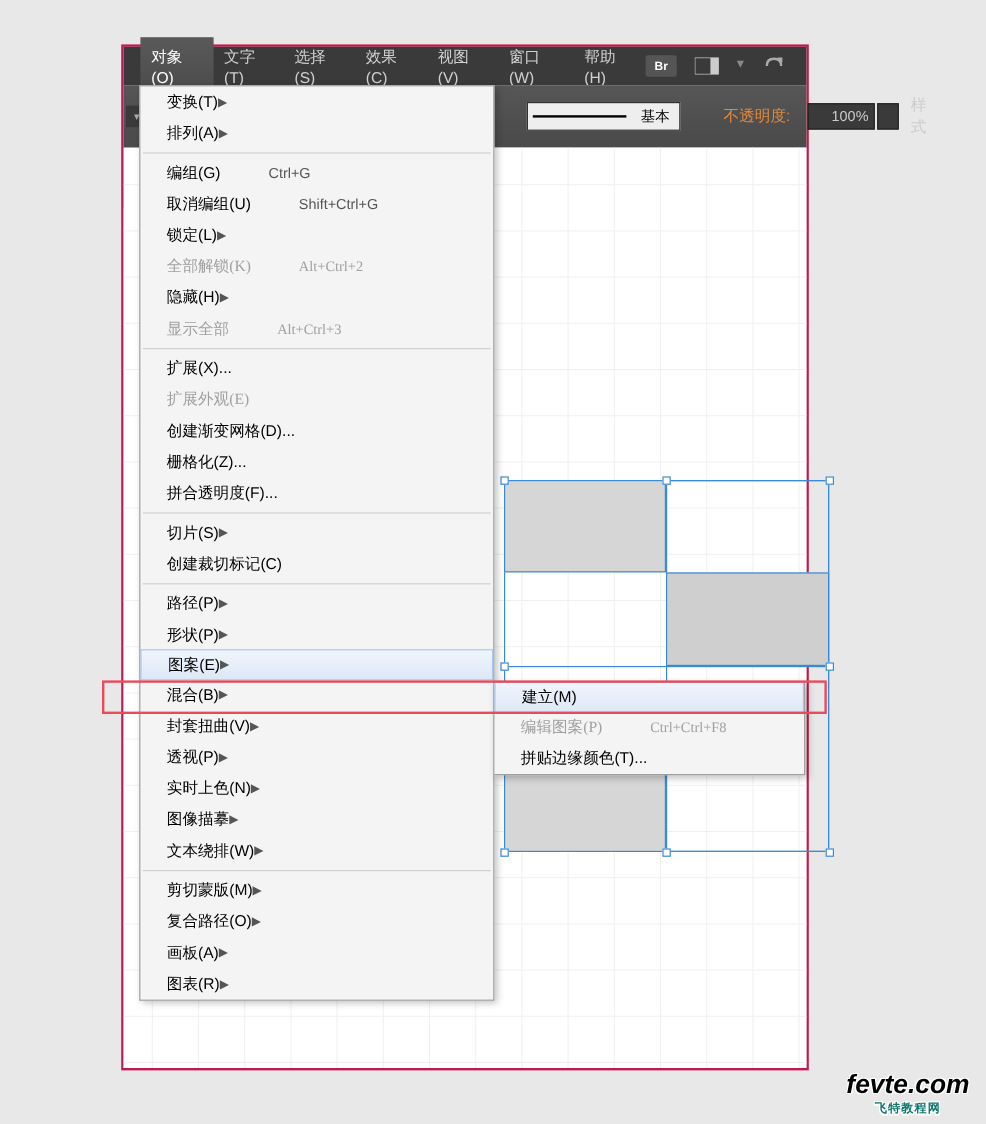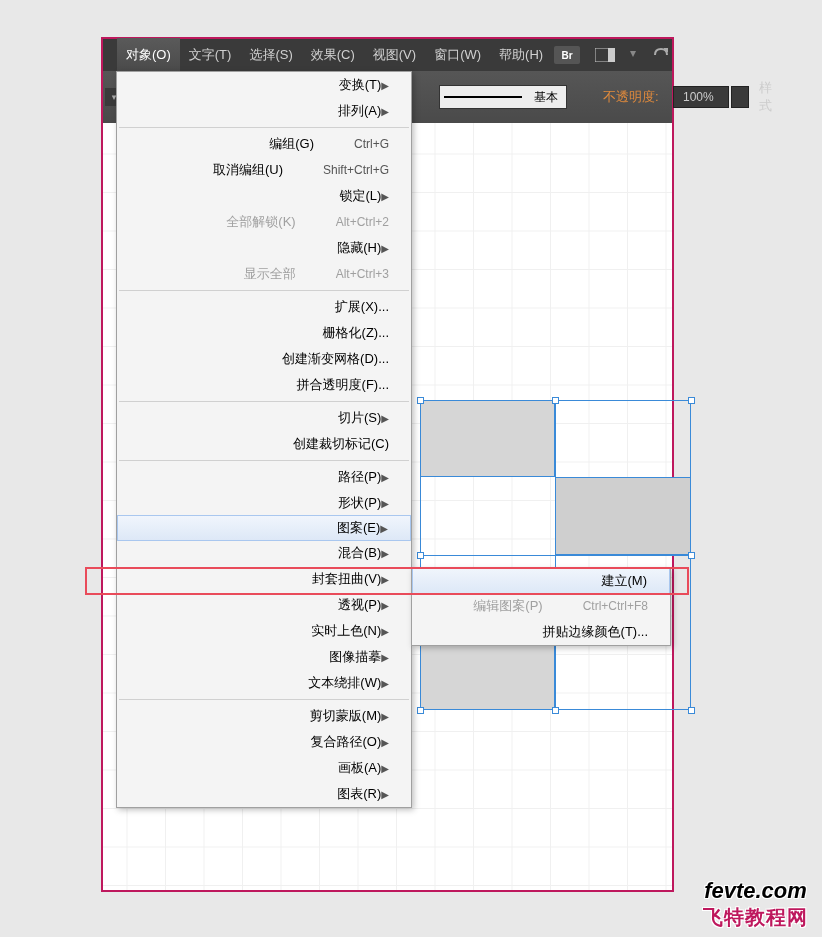--- a/index.html
+++ b/index.html
@@ -1,52 +1,52 @@
 <!DOCTYPE html>
 <html><head>
 <meta charset="utf-8">
 <style>
 * { margin: 0; padding: 0; box-sizing: border-box; }
 body { font-family: "Microsoft YaHei", "SimSun", Arial, sans-serif; font-size: 12px; background: #e8e8e8; width: 822px; height: 937px; position: relative; overflow: hidden; }
 .outer-frame { position: absolute; left: 101px; top: 37px; width: 573px; height: 855px; border: 2px solid #be185d; background: #fef9c3; }
 .menubar { position: absolute; left: 0; top: 0; width: 100%; height: 32px; background: #3a3a3a; display: flex; align-items: center; padding-left: 14px; color: #d0d0d0; }
 .menubar .menu-item { padding: 8px 9px; font-size: 13px; cursor: default; }
 .menubar .menu-item.active { background: linear-gradient(#5a5a5a,#4a4a4a); color: #fff; }
-.menubar .right-icons { display: flex; align-items: flex-start; gap: 14px; margin-left: auto; }
+.menubar .right-icons { display: flex; align-items: flex-start; gap: 14px; margin-left: auto; padding-right: 16px; }
 .icon-box { width: 22px; height: 18px; display: flex; align-items: center; justify-content: center; color: #ccc; font-size: 10px; }
 .br-box { background: #555; width: 26px; height: 18px; display: flex; align-items: center; justify-content: center; font-size: 10px; font-weight: bold; color: #fff; border-radius: 2px; }
 .toolbar { position: absolute; left: 0; top: 32px; width: 100%; height: 52px; background: linear-gradient(#565656,#4a4a4a); display: flex; align-items: center; }
 .stroke-sample { position: absolute; left: 336px; width: 128px; height: 24px; border: 1px solid #333; background: #eee; display: flex; align-items: center; }
 .stroke-line { flex: 1; height: 2px; background: #000; margin: 0 4px; }
 .stroke-label { font-size: 12px; color: #000; padding: 0 8px; }
 .stroke-arrow { width: 18px; height: 18px; background: #3a3a3a; color: #aaa; display: flex; align-items: center; justify-content: center; font-size: 9px; margin-left: 2px; }
 .opacity-label { position: absolute; left: 500px; color: #e08a3c; font-size: 13px; }
-.opacity-value { position: absolute; left: 570px; width: 56px; height: 22px; border: 1px solid #222; background: #3a3a3a; color: #ccc; display: flex; align-items: center; padding-left: 9px; font-size: 12px; }
+.opacity-value { position: absolute; left: 570px; width: 56px; height: 22px; border: 1px solid #222; background: #3a3a3a; color: #ccc; display: flex; align-items: center; padding-left: 19px; font-size: 12px; }
 .opacity-stepper { position: absolute; left: 628px; width: 18px; height: 22px; background: #3a3a3a; border: 1px solid #222; }
 .style-label { position: absolute; left: 628px; color: #ccc; font-size: 13px; margin-left: 28px; }
 .canvas-area { position: absolute; left: 0; top: 84px; right: 0; bottom: 0; background: #fff; }
 .grid { position: absolute; inset: 0; background-image: linear-gradient(to right, #f0f0f0 1px, transparent 1px), linear-gradient(to bottom, #f0f0f0 1px, transparent 1px); background-size: 38.5px 38.5px; background-position: -15px -8px; }
 
 .sel-blue-frame { position: absolute; border: 1px solid #3a8ad8; }
 .sel-gray-fill { position: absolute; background: #d6d6d6; border: 1px solid #3a8ad8; }
 .handle { position: absolute; width: 7px; height: 7px; background: #fff; border: 1px solid #3a8ad8; }
 
 .dropdown { position: absolute; background: #f4f4f4; border: 1px solid #a0a0a0; box-shadow: 2px 2px 6px rgba(0,0,0,0.25); font-size: 13px; color: #000; }
-.dd-item { display: flex; align-items: center; justify-content: flex-end; height: 26px; padding: 0 22px 0 22px; white-space: nowrap; }
-.dd-item.disabled { color: #a0a0a0; }
+.dd-item { display: flex; align-items: center; justify-content: flex-start; height: 26px; padding: 0 22px 0 22px; white-space: nowrap; }
+.dd-item.disabled { color: #a0a0a0; font-family: Liberation Serif, serif; }
 .dd-item .shortcut { color: #555; font-size: 12px; margin-left: 40px; }
 .dd-item.disabled .shortcut { color: #a0a0a0; }
 .dd-item .arrow { font-size: 10px; color: #555; }
 .dd-item.highlight { background: linear-gradient(#f0f5fc,#dde8f7); border: 1px solid #a9c7ef; margin: -1px 0; }
 .dd-sep { height: 1px; background: #d0d0d0; margin: 3px 2px; }
 .submenu { position: absolute; background: #f4f4f4; border: 1px solid #a0a0a0; box-shadow: 2px 2px 6px rgba(0,0,0,0.25); font-size: 13px; }
 .red-box { position: absolute; border: 2px solid #e94b5a; pointer-events: none; }
 .watermark { position: absolute; right: 14px; bottom: 6px; text-align: center; }
 .watermark .wm1 { font-size: 22px; font-weight: bold; font-style: italic; color: #000; text-shadow: 1px 1px 0 #fff, -1px -1px 0 #fff, 1px -1px 0 #fff, -1px 1px 0 #fff; }
-.watermark .wm2 { font-size: 20px; font-weight: bold; color: #be185d; text-shadow: 1px 1px 0 #fff, -1px -1px 0 #fff, 1px -1px 0 #fff, -1px 1px 0 #fff; letter-spacing: 1px; }
+.watermark .wm2 { font-size: 10px; font-weight: bold; color: #0f766e; text-shadow: 1px 1px 0 #fff, -1px -1px 0 #fff, 1px -1px 0 #fff, -1px 1px 0 #fff; letter-spacing: 1px; }
 .left-strip { position: absolute; left: 0; top: 84px; width: 18px; height: 50px; background: #3a3a3a; }
 .left-strip::after { content: ""; position: absolute; left: 4px; top: 6px; width: 10px; height: 10px; border: 1px solid #aaa; }
 </style>
 </head>
 <body>
 
 <div class="outer-frame">
 
   <div class="menubar">
     <div class="menu-item active">对象(O)</div>
@@ -147,25 +147,28 @@
       </div>
     <div class="dd-item disabled">
         <span>显示全部</span>
         <span class="shortcut">Alt+Ctrl+3</span>
       </div>
     <div class="dd-sep"></div>
 
     <div class="dd-item">
         <span>扩展(X)...</span>
       </div>
+    <div class="dd-item disabled">
+        <span>扩展外观(E)</span>
+      </div>
+    <div class="dd-item">
+        <span>创建渐变网格(D)...</span>
+      </div>
     <div class="dd-item">
         <span>栅格化(Z)...</span>
-      </div>
-    <div class="dd-item">
-        <span>创建渐变网格(D)...</span>
       </div>
     <div class="dd-item">
         <span>拼合透明度(F)...</span>
       </div>
     <div class="dd-sep"></div>
 
     <div class="dd-item">
         <span>切片(S)</span>
         <span class="arrow">▶</span>
       </div>

